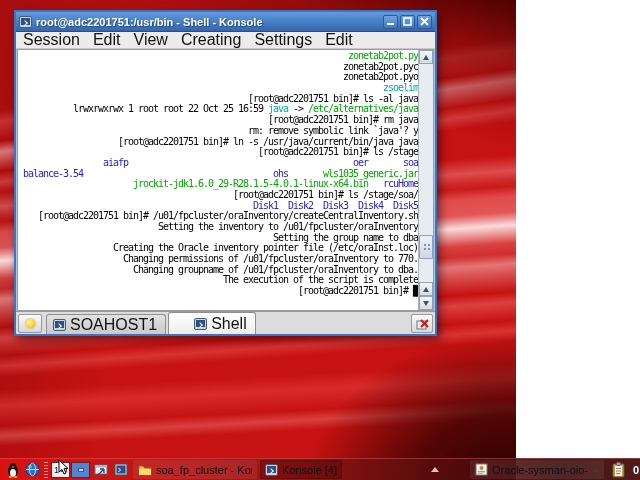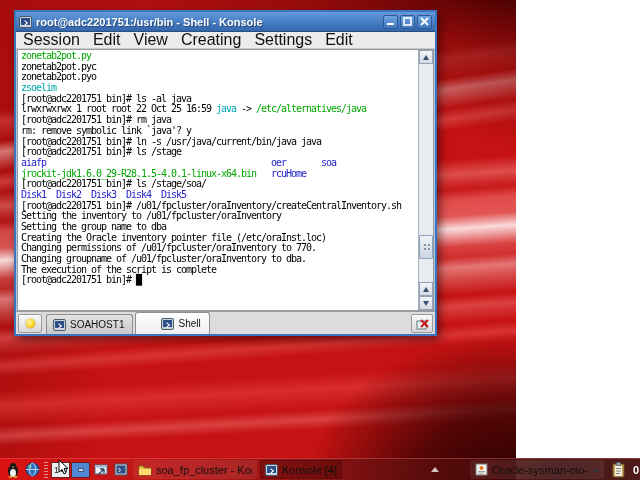--- a/index.html
+++ b/index.html
@@ -50,21 +50,21 @@
   .menubar { height:17px; flex:0 0 17px; background:#ececec; display:flex; align-items:center;
     gap:13px; padding:0 7px; font-size:16px; color:#111; border-bottom:1px solid #c8c8c8; }
   .menubar span { cursor:default; }
 
   
   .termarea { flex:1; display:flex; background:#ffffff; border:1px solid #9b9b9b; margin:0 1px; min-height:0; }
   .term {
     flex:1; overflow:hidden; padding:1px 0 0 3px; background:#fff;
     font-family:"DejaVu Sans Mono", monospace; font-size:10px; letter-spacing:-1.02px;
   }
-  .term > div { height:10.7px; line-height:10.6px; white-space:pre; }
+  .term > div { height:10.7px; line-height:10.6px; white-space:pre;text-align:right; }
   .tc-k { color:var(--tc-k,#000); } .tc-g { color:var(--tc-g,#00a800); }
   .tc-c { color:var(--tc-c,#00a8b0); } .tc-b { color:var(--tc-b,#2222cc); }
   .tc-r { color:var(--tc-r,#b43232); } .tc-cur { color:#000; }
 
   .scrollbar { flex:0 0 15px; background:#e7ecf1; border-left:1px solid #aab4be; position:relative; }
   .sb-btn { position:absolute; left:0; width:14px; height:14px; background:linear-gradient(#f2f5f8,#d6dde5);
     border:1px solid #93a2b4; display:flex; align-items:center; justify-content:center; }
   .sb-btn.top { top:0; } .sb-btn.b1 { bottom:14px; } .sb-btn.b2 { bottom:0; }
   .tri-up { width:0; height:0; border-left:3px solid transparent; border-right:3px solid transparent; border-bottom:5px solid #39506b; }
   .tri-down { width:0; height:0; border-left:3px solid transparent; border-right:3px solid transparent; border-top:5px solid #39506b; }
@@ -78,21 +78,21 @@
       radial-gradient(circle 1px at 5px 5px,#7d93ad 99%,transparent 100%); }
 
   
   .tabbar { flex:0 0 23px; background:#dcdcdc; border-top:1px solid #9b9b9b; display:flex; align-items:flex-end; padding:0 2px; }
   .newtab { width:24px; height:19px; margin:0 4px 1px 0; border:1px solid #9a9a9a; border-radius:2px;
     background:linear-gradient(#fafafa,#d8d8d8); display:flex; align-items:center; justify-content:center; }
   .star { width:9px; height:9px; border-radius:50%;
     background:radial-gradient(circle at 35% 35%, #fff3a0, #ffd428 55%, #d99800 100%);
     box-shadow:0 0 2px #b97f00; }
   .tab { height:20px; display:flex; align-items:center; gap:4px; padding:0 8px 0 6px;
-    border:1px solid #8f8f8f; border-bottom:none; border-radius:3px 3px 0 0; font-size:10px; color:#111;
+    border:1px solid #8f8f8f; border-bottom:none; border-radius:3px 3px 0 0; font-size:16px; color:#111;
     background:linear-gradient(#e2e2e2,#c9c9c9); margin-right:2px; }
   .tab.active { height:22px; background:linear-gradient(#ffffff,#ededed); font-weight:normal;padding-left:25px; }
   .tabspacer { flex:1; }
   .closesess { width:22px; height:19px; margin-bottom:1px; border:1px solid #9a9a9a; border-radius:2px;
     background:linear-gradient(#fafafa,#d8d8d8); display:flex; align-items:center; justify-content:center; }
 
   
   .panel {
     position:absolute; left:0; bottom:0; width:640px; height:22px;
     background:linear-gradient(90deg, rgba(222,18,18,.92) 0%, rgba(178,24,24,.88) 30%, rgba(130,18,18,.88) 52%, rgba(88,12,12,.9) 68%, rgba(56,8,8,.94) 88%, rgba(70,12,12,.94) 100%);
@@ -163,20 +163,21 @@
           <div><span class="tc-k">zonetab2pot.pyc</span></div>
           <div><span class="tc-k">zonetab2pot.pyo</span></div>
           <div><span class="tc-c">zsoelim</span></div>
           <div><span class="tc-k">[root@adc2201751 bin]# ls -al java</span></div>
           <div><span class="tc-k">lrwxrwxrwx 1 root root 22 Oct 25 16:59 </span><span class="tc-c">java</span><span class="tc-k"> -&gt; </span><span class="tc-g">/etc/alternatives/java</span></div>
           <div><span class="tc-k">[root@adc2201751 bin]# rm java</span></div>
           <div><span class="tc-k">rm: remove symbolic link `java'? y</span></div>
           <div><span class="tc-k">[root@adc2201751 bin]# ln -s /usr/java/current/bin/java java</span></div>
           <div><span class="tc-k">[root@adc2201751 bin]# ls /stage</span></div>
           <div><span class="tc-b">aiafp</span><span class="tc-k">                                             </span><span class="tc-b">oer</span><span class="tc-k">       </span><span class="tc-b">soa</span></div>
+          <div><span class="tc-b">balance-3.54</span><span class="tc-k">                                      </span><span class="tc-b">ohs</span><span class="tc-k">       </span><span class="tc-g">wls1035_generic.jar</span></div>
           <div><span class="tc-g">jrockit-jdk1.6.0_29-R28.1.5-4.0.1-linux-x64.bin</span><span class="tc-k">   </span><span class="tc-b">rcuHome</span></div>
           <div><span class="tc-k">[root@adc2201751 bin]# ls /stage/soa/</span></div>
           <div><span class="tc-b">Disk1  Disk2  Disk3  Disk4  Disk5</span></div>
           <div><span class="tc-k">[root@adc2201751 bin]# /u01/fpcluster/oraInventory/createCentralInventory.sh</span></div>
           <div><span class="tc-k">Setting the inventory to /u01/fpcluster/oraInventory</span></div>
           <div><span class="tc-k">Setting the group name to dba</span></div>
           <div><span class="tc-k">Creating the Oracle inventory pointer file (/etc/oraInst.loc)</span></div>
           <div><span class="tc-k">Changing permissions of /u01/fpcluster/oraInventory to 770.</span></div>
           <div><span class="tc-k">Changing groupname of /u01/fpcluster/oraInventory to dba.</span></div>
           <div><span class="tc-k">The execution of the script is complete</span></div>

